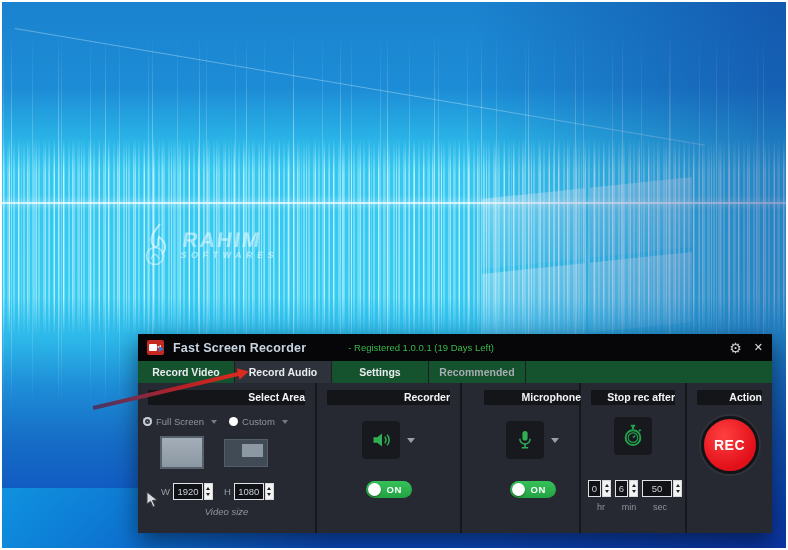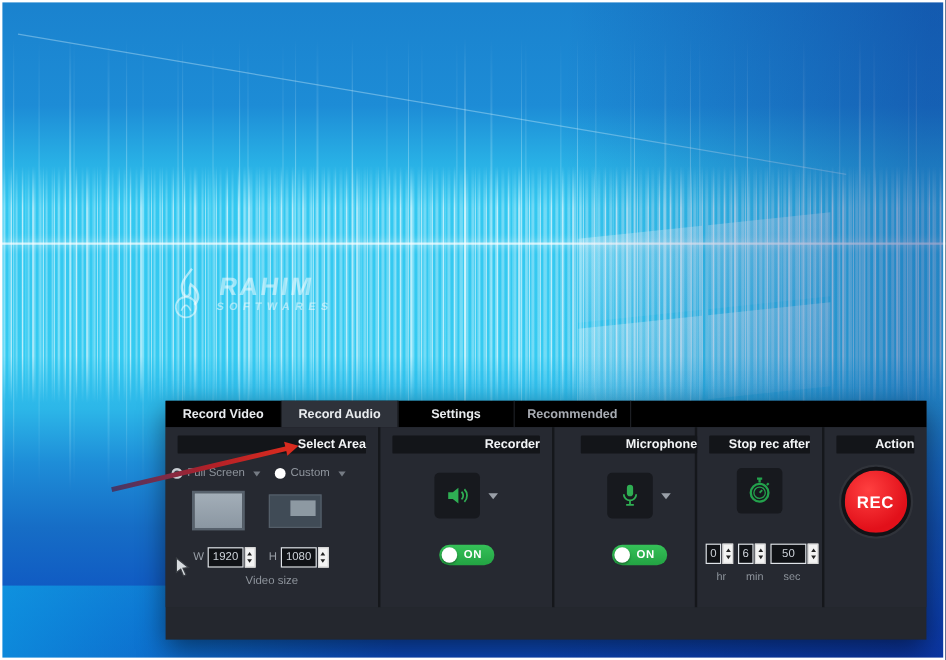--- a/index.html
+++ b/index.html
@@ -40,21 +40,21 @@
   .titlebar{height:27px;background:#060608;display:flex;align-items:center;padding:0 9px;}
   .app-icon{position:relative;width:17px;height:15px;background:#c6271e;border-radius:2px;flex:none;}
   .app-icon .cam-body{position:absolute;left:2px;top:4px;width:8px;height:7px;background:#fff;border-radius:1px;}
   .app-icon .cam-lens{position:absolute;left:10px;top:5px;width:0;height:0;border-top:2.5px solid transparent;border-bottom:2.5px solid transparent;border-right:4px solid #fff;}
   .app-icon .cam-play{position:absolute;left:12px;top:6px;width:0;height:0;border-top:3px solid transparent;border-bottom:3px solid transparent;border-left:5px solid #2f7fd6;}
   .app-title{margin-left:9px;color:#c8d5e1;font-size:12.5px;font-weight:600;letter-spacing:0.2px;}
   .reg-text{margin-left:42px;color:#3cb94c;font-size:9.5px;}
   .tb-spacer{flex:1;}
   .gear-btn{color:#c9ccd3;font-size:14px;margin-right:12px;cursor:default;line-height:1;}
   .close-btn{color:#dfe2e6;font-size:11px;cursor:default;line-height:1;}
-  .tabbar{height:22px;background:#000000;display:flex;align-items:stretch;}
+  .tabbar{height:22px;background:#14532d;display:flex;align-items:stretch;}
   .tab{width:97px;display:flex;align-items:center;justify-content:center;font-size:10.5px;font-weight:bold;color:#e9ecef;border-right:1px solid #1c1e23;}
   .tab.active{background:#2e323a;}
   .tab.dim{color:#a7abb2;}
   .content{position:relative;height:150px;background:#262931;}
   .vdiv{position:absolute;top:0;bottom:0;width:2px;background:#15171b;}
   .col{position:absolute;top:0;bottom:0;}
   .sec-header{position:absolute;top:7px;left:10px;right:10px;height:15px;background:#131519;color:#f2f4f6;font-size:10.5px;font-weight:bold;text-align:right;line-height:15px;border-radius:1px;}
   
   .radio-row{position:absolute;top:33px;left:5px;right:2px;display:flex;align-items:center;font-size:9.5px;color:#8f959d;}
   .radio{width:9px;height:9px;border-radius:50%;flex:none;}
@@ -67,21 +67,21 @@
   .thumb-custom .region{position:absolute;right:4px;top:4px;width:21px;height:13px;background:#8d99a2;}
   .size-row{position:absolute;top:100px;left:20px;display:flex;align-items:center;}
   .size-label{color:#989ea6;font-size:9.5px;margin:0 3px;}
   .valbox{height:17px;background:#101216;border:1px solid #dfe3e8;color:#ccd1d8;font-size:9.5px;display:flex;align-items:center;justify-content:center;}
   .valbox.w30{width:30px;}
   .valbox.w13{width:13px;}
   .valbox.w18{width:30px;}
   .spin{width:9px;height:17px;background:#f3f3f3;border:1px solid #d8d8d8;display:flex;flex-direction:column;align-items:center;justify-content:space-evenly;margin-left:1px;}
   .spin .up{width:0;height:0;border-left:2.5px solid transparent;border-right:2.5px solid transparent;border-bottom:3.5px solid #222;}
   .spin .down{width:0;height:0;border-left:2.5px solid transparent;border-right:2.5px solid transparent;border-top:3.5px solid #222;}
-  .video-size{position:absolute;top:123px;left:0;right:0;text-align:center;color:#8f959d;font-size:9.5px;}
+  .video-size{position:absolute;top:123px;left:0;right:0;text-align:center;color:#8f959d;font-size:9.5px;font-style:italic;}
   .cursor{position:absolute;left:8px;top:108px;width:13px;height:17px;}
   .cursor svg{display:block;}
   
   .dev-wrap{position:absolute;top:38px;left:0;right:0;display:flex;align-items:center;justify-content:center;}
   .dev-btn{width:38px;height:38px;background:#17191e;border-radius:4px;display:flex;align-items:center;justify-content:center;}
   .dev-arrow{width:0;height:0;border-left:4px solid transparent;border-right:4px solid transparent;border-top:5px solid #9aa0a8;margin-left:7px;}
   .toggle{position:absolute;top:98px;left:50%;transform:translateX(-50%);width:46px;height:17px;border-radius:9px;background:linear-gradient(180deg,#35c158,#23a343);display:flex;align-items:center;}
   .toggle .knob{width:13px;height:13px;border-radius:50%;background:#fff;margin-left:2px;box-shadow:0 1px 2px rgba(0,0,0,0.4);}
   .toggle .on-label{color:#fff;font-size:9.5px;font-weight:bold;margin-left:6px;letter-spacing:0.5px;}
   
@@ -127,20 +127,32 @@
       <path d="M11 37 Q15 28 19 37" fill="none" stroke="rgba(255,255,255,0.5)" stroke-width="1.3"></path>
     </svg>
     <div class="wm-text">
       <div class="wm-l1">RAHIM</div>
       <div class="wm-l2">SOFTWARES</div>
     </div>
   </div>
 
   <div class="app-window">
 
+    <div class="titlebar">
+      <div class="app-icon">
+        <div class="cam-body"></div>
+          <div class="cam-lens"></div>
+          <div class="cam-play"></div>
+      </div>
+      <span class="app-title">Fast Screen Recorder</span>
+      <span class="reg-text">- Registered 1.0.0.1 (19 Days Left)</span>
+      <span class="tb-spacer"></span>
+      <span class="gear-btn">⚙</span>
+      <span class="close-btn">✕</span>
+    </div>
 
     <div class="tabbar">
       <div class="tab">Record Video</div>
       <div class="tab active">Record Audio</div>
       <div class="tab">Settings</div>
       <div class="tab dim">Recommended</div>
     </div>
 
     <div class="content">
       <div class="vdiv" style="left:177px"></div>

